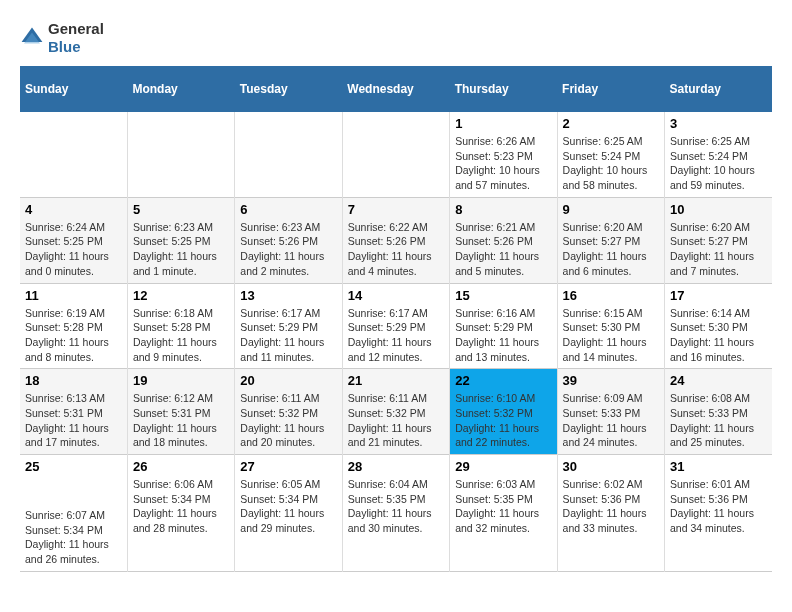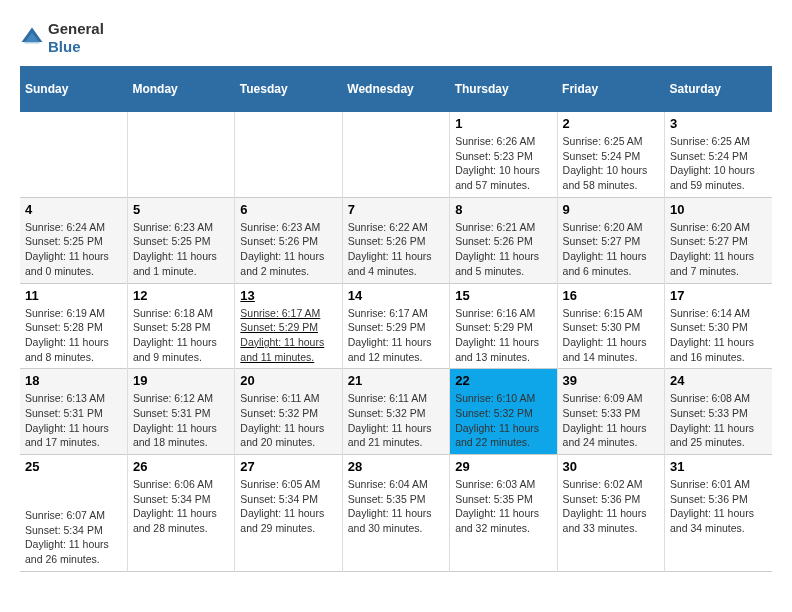--- a/index.html
+++ b/index.html
@@ -184,21 +184,21 @@
           <div class="day-info" style="white-space: pre-line;">Sunrise: 6:19 AM
 Sunset: 5:28 PM
 Daylight: 11 hours and 8 minutes.</div>
         </td>
         <td style="background: rgb(255, 255, 255);">
           <span class="day-num">12</span>
           <div class="day-info" style="white-space: pre-line;">Sunrise: 6:18 AM
 Sunset: 5:28 PM
 Daylight: 11 hours and 9 minutes.</div>
         </td>
-        <td style="background: rgb(255, 255, 255); text-decoration: underline;">
+        <td style="background: rgb(255, 255, 255);">
           <span class="day-num">13</span>
           <div class="day-info" style="white-space: pre-line;">Sunrise: 6:17 AM
 Sunset: 5:29 PM
 Daylight: 11 hours and 11 minutes.</div>
         </td>
         <td style="background: rgb(255, 255, 255);">
           <span class="day-num">14</span>
           <div class="day-info" style="white-space: pre-line;">Sunrise: 6:17 AM
 Sunset: 5:29 PM
 Daylight: 11 hours and 12 minutes.</div>

